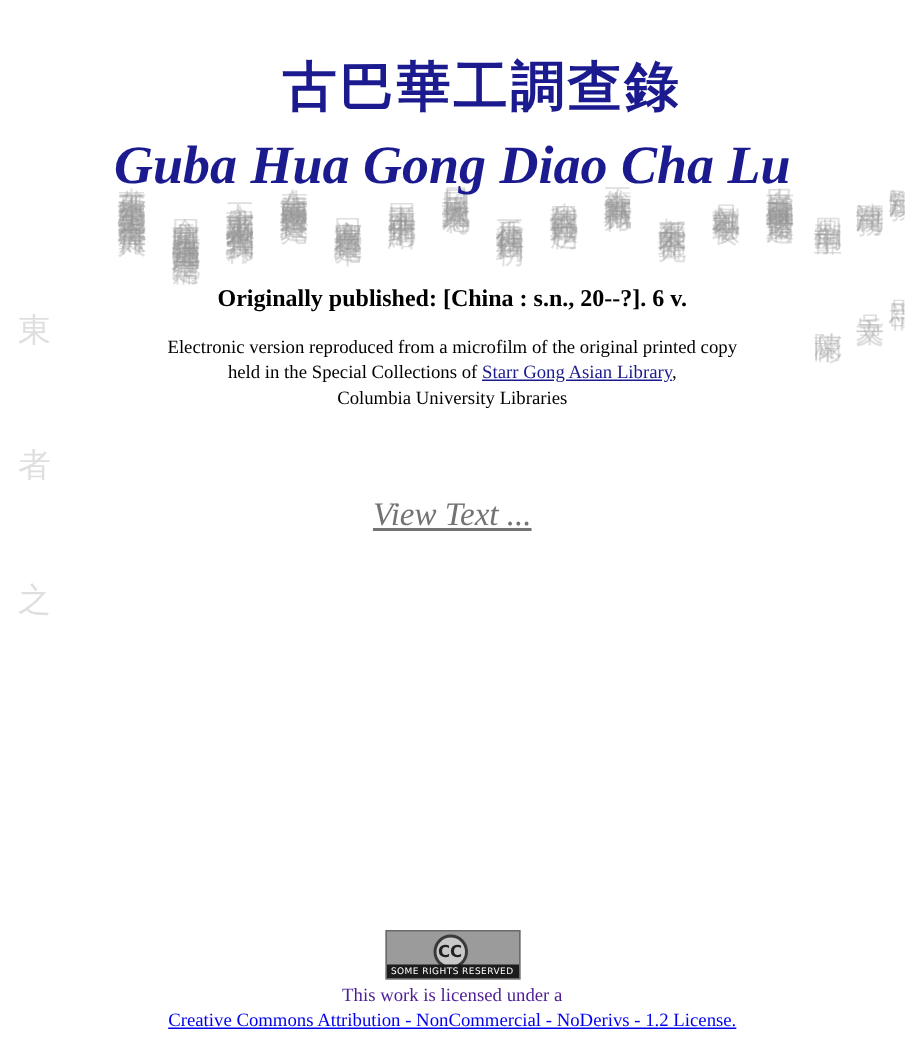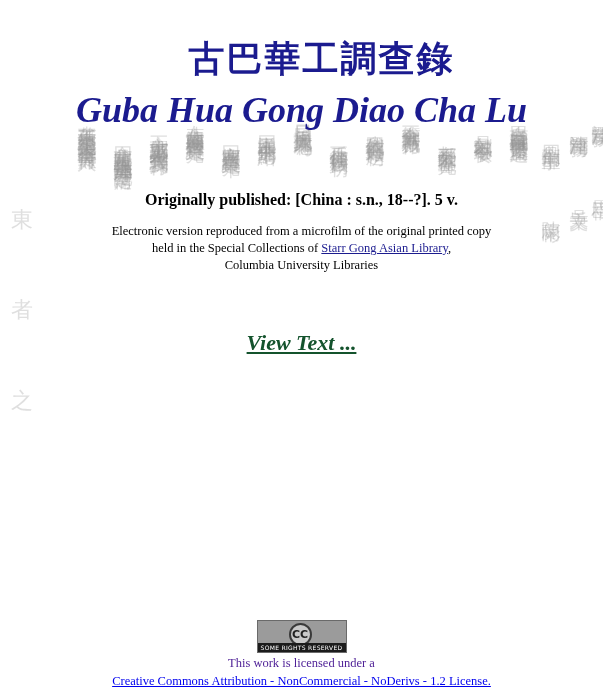--- a/index.html
+++ b/index.html
@@ -91,23 +91,23 @@
     color: #1b1b8f;
     text-decoration: underline;
   }
 
   .view-text-wrap {
     padding-top: 56px;
   }
   .view-text {
     font-family: "Liberation Serif", serif;
     font-size: 22px;
-    font-weight: bold;
+    font-weight: normal;
     font-style: italic;
-    color: #14532d;
+    color: #737373;
     text-decoration: underline;
     text-align: right;
   }
 
   
   #footer {
     position: absolute;
     left: 0;
     bottom: 8px;
     width: 603px;
@@ -189,21 +189,21 @@
     <div class="wm-col" style="left: 4px; top: 280px; font-size: 22px;">者</div>
     <div class="wm-col" style="left: 4px; top: 370px; font-size: 22px;">之</div>
   </div>
 
 <div id="content">
 
   <h1 class="title-cjk">古巴華工調查錄</h1>
 
   <h2 class="title-roman">Guba Hua Gong Diao Cha Lu</h2>
 
-  <p class="pub-line">Originally published: [China : s.n., 18--?].  5 v.</p>
+  <p class="pub-line">Originally published: [China : s.n., 20--?].  6 v.</p>
 
   <p class="note">
     <span>Electronic version reproduced from a microfilm of the original printed copy</span><br>
     <span>held in the Special Collections of </span><a href="#">Starr Gong Asian Library</a><span>,</span><br>
     <span>Columbia University Libraries</span>
   </p>
 
   <div class="view-text-wrap">
     <a class="view-text" href="#">View Text ...</a>
   </div>

